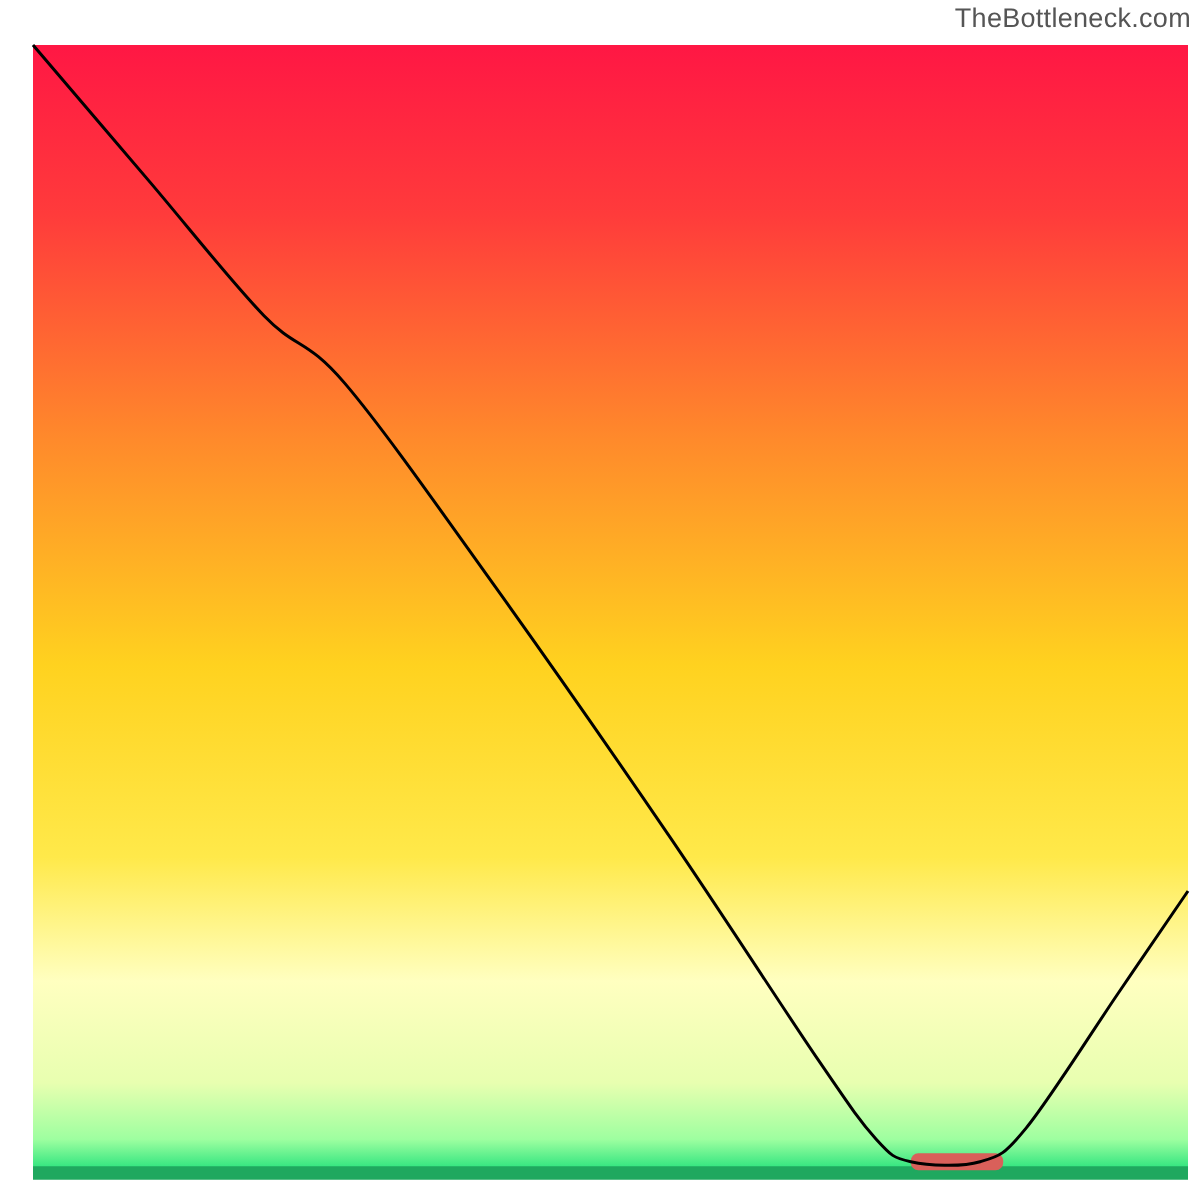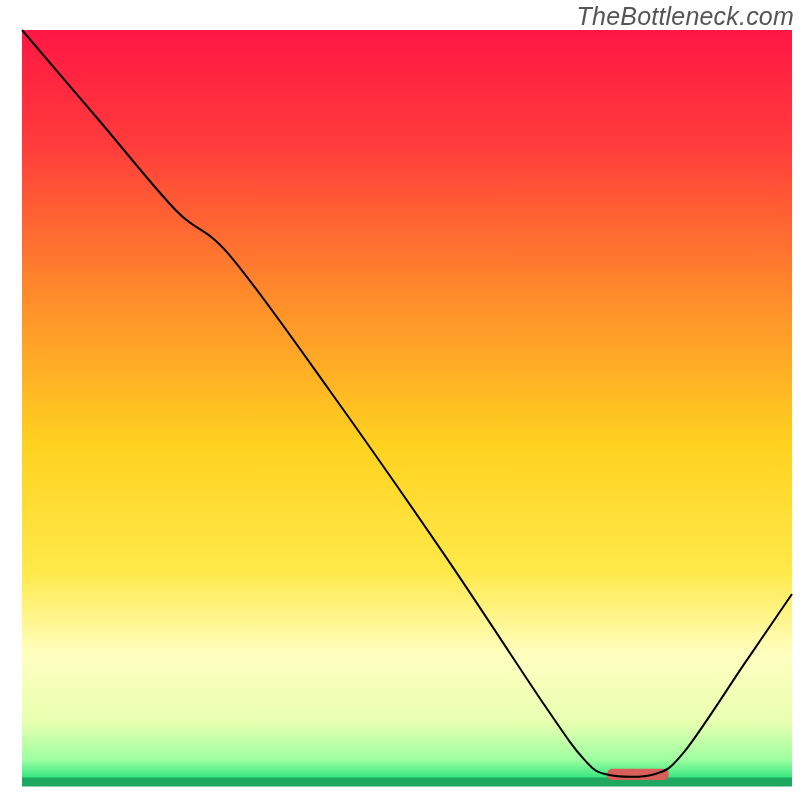--- a/index.html
+++ b/index.html
@@ -14,25 +14,24 @@
   .chart-container {
     position: relative;
     width: 800px;
     height: 800px;
   }
   .watermark {
     position: absolute;
     top: 2px;
     right: 6px;
     color: #555;
-    font-size: 25px;
+    font-size: 18px;
     font-weight: 400;
     letter-spacing: 0.2px;
     z-index: 10;
-    font-style: italic;
   }
   svg.plot {
     position: absolute;
     top: 0;
     left: 0;
   }
 </style>
 </head>
 <body>
 

